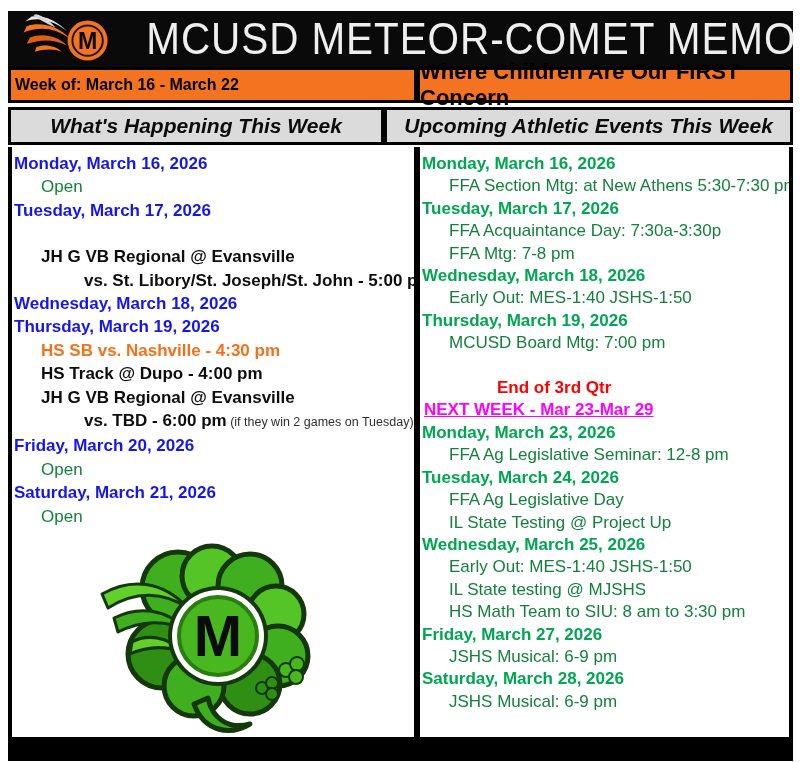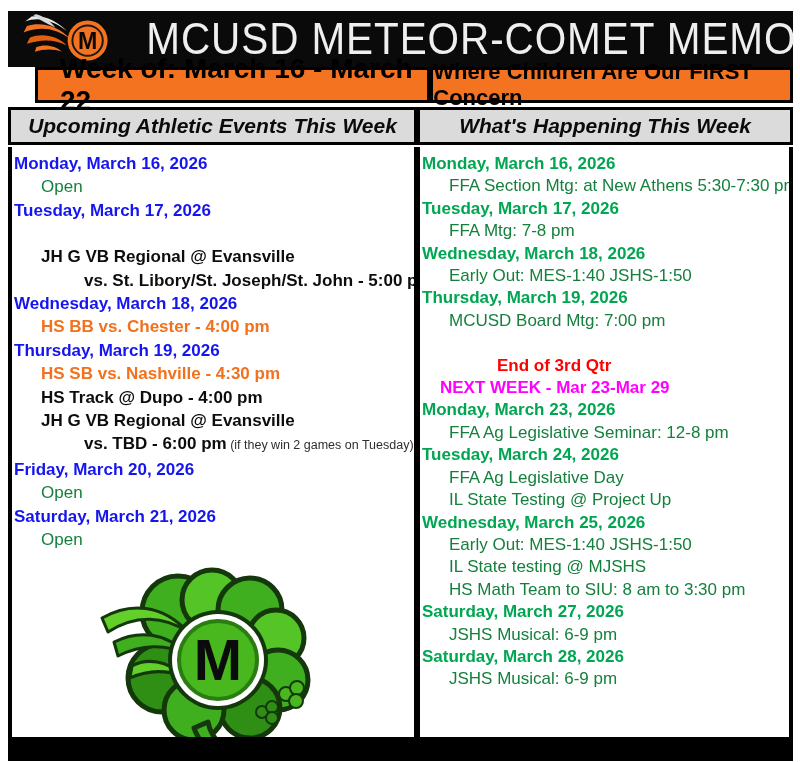--- a/index.html
+++ b/index.html
@@ -14,37 +14,37 @@
   
   .header{height:56px; background:#0a0a0a; display:flex; align-items:center; justify-content:space-between; padding:0 14px;}
   .title{color:#efefef; font-size:44px; letter-spacing:1px; white-space:nowrap; display:inline-block; transform:scaleX(.92); transform-origin:center;}
   .logo-comet{width:96px; height:52px; flex:0 0 auto;}
 
   
   .row{display:flex;}
   .cell-l{width:409px;}
   .cell-r{width:376px;}
   .banner .cell{background:var(--orange); border:3px solid #000; height:36px; display:flex; align-items:center;}
-  .banner .cell-l{padding-left:22px; font-size:28px; font-weight:bold; color:#000;margin-left:27px;}
+  .banner .cell-l{padding-left:4px; font-size:16px; font-weight:bold; color:#000;}
   .banner .cell-r{justify-content:center; font-size:22px; font-weight:bold; color:#000000;}
   .gap4{height:4px;} .gap2{height:2px;}
 
   
   .sections .cell{background:var(--gray); border:3px solid #000; height:38px; display:flex; align-items:center; justify-content:center;
                   font-size:21px; font-weight:bold; font-style:italic; color:#0b0b0b;}
 
   
   .content{height:590px;}
   .col{background:#fff; padding-top:6px; overflow:hidden;}
   .col-left{width:409px; border-left:4px solid #000; border-right:3px solid #000; padding-top:5px;}
   .col-right{width:376px; border-left:3px solid #000; border-right:4px solid #000;}
   .line{font-size:17px; line-height:23.4px; color:var(--ink); white-space:nowrap;}
   .col-right .line{line-height:22.4px;}
   .blank{line-height:23px;}
-  .ind-0{padding-left:20px;} .ind-1{padding-left:2px;} .ind-2{padding-left:29px;} .ind-3{padding-left:72px;}
+  .ind-0{padding-left:4px;text-decoration:underline;} .ind-1{padding-left:2px;} .ind-2{padding-left:29px;} .ind-3{padding-left:72px;}
   .st-date-blue{color:var(--blue); font-weight:bold;}
   .st-date-green{color:var(--green); font-weight:bold;}
   .st-plain{color:#15803d;}
   .st-bold{color:#0d0d0d; font-weight:bold;}
   .st-orange{color:var(--ev-orange); font-weight:bold;}
   .st-red{color:var(--red); font-weight:bold;margin-left:48px;}
   .st-magenta{color:var(--magenta); font-weight:bold;}
   .note{font-size:12.5px; font-weight:normal; color:#2e2e2e;}
 
   .clover-wrap{margin:8px 0 0 78px; width:248px; height:205px;}
@@ -73,37 +73,36 @@
   </div>
 
   <div class="row banner">
     <div class="cell cell-l">Week of: March 16 - March 22</div>
     <div class="cell cell-r">Where Children Are Our FIRST Concern</div>
   </div>
 
   <div class="gap4"></div>
 
   <div class="row sections">
+    <div class="cell cell-r">What's Happening This Week</div>
     <div class="cell cell-l">Upcoming Athletic Events This Week</div>
-    <div class="cell cell-r">What's Happening This Week</div>
   </div>
 
   <div class="gap2"></div>
 
   <div class="row content">
     <div class="col col-left">
       <div>
           <div class="line st-date-blue ind-1"><span>Monday, March 16, 2026</span></div>
           <div class="line st-plain ind-2"><span>Open</span></div>
           <div class="line st-date-blue ind-1"><span>Tuesday, March 17, 2026</span></div>
           <div class="line blank">&nbsp;</div>
           <div class="line st-bold ind-2"><span>JH G VB Regional @ Evansville</span></div>
           <div class="line st-bold ind-3"><span>vs. St. Libory/St. Joseph/St. John - 5:00 pm</span></div>
           <div class="line st-date-blue ind-1"><span>Wednesday, March 18, 2026</span></div>
-          <div class="line st-orange ind-2"><span>HS BB vs. Chester - 4:00 pm</span></div>
           <div class="line st-date-blue ind-1"><span>Thursday, March 19, 2026</span></div>
           <div class="line st-orange ind-2"><span>HS SB vs. Nashville - 4:30 pm</span></div>
           <div class="line st-bold ind-2"><span>HS Track @ Dupo - 4:00 pm</span></div>
           <div class="line st-bold ind-2"><span>JH G VB Regional @ Evansville</span></div>
           <div class="line st-bold ind-3"><span>vs. TBD - 6:00 pm</span><span class="note">  (if they win 2 games on Tuesday)</span></div>
           <div class="line st-date-blue ind-1"><span>Friday, March 20, 2026</span></div>
           <div class="line st-plain ind-2"><span>Open</span></div>
           <div class="line st-date-blue ind-1"><span>Saturday, March 21, 2026</span></div>
           <div class="line st-plain ind-2"><span>Open</span></div>
         </div>
@@ -144,38 +143,39 @@
               <circle cx="182" cy="158" r="6" fill="#2f8f14"></circle>
           </g>
         </svg>
       </div>
     </div>
     <div class="col col-right">
       <div>
           <div class="line st-date-green ind-1"><span>Monday, March 16, 2026</span></div>
           <div class="line st-plain ind-2"><span>FFA Section Mtg: at New Athens 5:30-7:30 pm</span></div>
           <div class="line st-date-green ind-1"><span>Tuesday, March 17, 2026</span></div>
+          <div class="line st-plain ind-2"><span>FFA Acquaintance Day: 7:30a-3:30p</span></div>
           <div class="line st-plain ind-2"><span>FFA Mtg: 7-8 pm</span></div>
           <div class="line st-date-green ind-1"><span>Wednesday, March 18, 2026</span></div>
           <div class="line st-plain ind-2"><span>Early Out: MES-1:40 JSHS-1:50</span></div>
           <div class="line st-date-green ind-1"><span>Thursday, March 19, 2026</span></div>
           <div class="line st-plain ind-2"><span>MCUSD Board Mtg: 7:00 pm</span></div>
           <div class="line blank">&nbsp;</div>
           <div class="line st-red ind-2"><span>End of 3rd Qtr</span></div>
           <div class="line st-magenta ind-0"><span>NEXT WEEK - Mar 23-Mar 29</span></div>
           <div class="line st-date-green ind-1"><span>Monday, March 23, 2026</span></div>
           <div class="line st-plain ind-2"><span>FFA Ag Legislative Seminar: 12-8 pm</span></div>
           <div class="line st-date-green ind-1"><span>Tuesday, March 24, 2026</span></div>
           <div class="line st-plain ind-2"><span>FFA Ag Legislative Day</span></div>
           <div class="line st-plain ind-2"><span>IL State Testing @ Project Up</span></div>
           <div class="line st-date-green ind-1"><span>Wednesday, March 25, 2026</span></div>
           <div class="line st-plain ind-2"><span>Early Out: MES-1:40 JSHS-1:50</span></div>
           <div class="line st-plain ind-2"><span>IL State testing @ MJSHS</span></div>
           <div class="line st-plain ind-2"><span>HS Math Team to SIU: 8 am to 3:30 pm</span></div>
-          <div class="line st-date-green ind-1"><span>Saturday, March 27, 2026</span></div>
+          <div class="line st-date-green ind-1"><span>Friday, March 27, 2026</span></div>
           <div class="line st-plain ind-2"><span>JSHS Musical: 6-9 pm</span></div>
           <div class="line st-date-green ind-1"><span>Saturday, March 28, 2026</span></div>
           <div class="line st-plain ind-2"><span>JSHS Musical: 6-9 pm</span></div>
         </div>
     </div>
   </div>
 
   <div class="footer"></div>
 </div>
 

